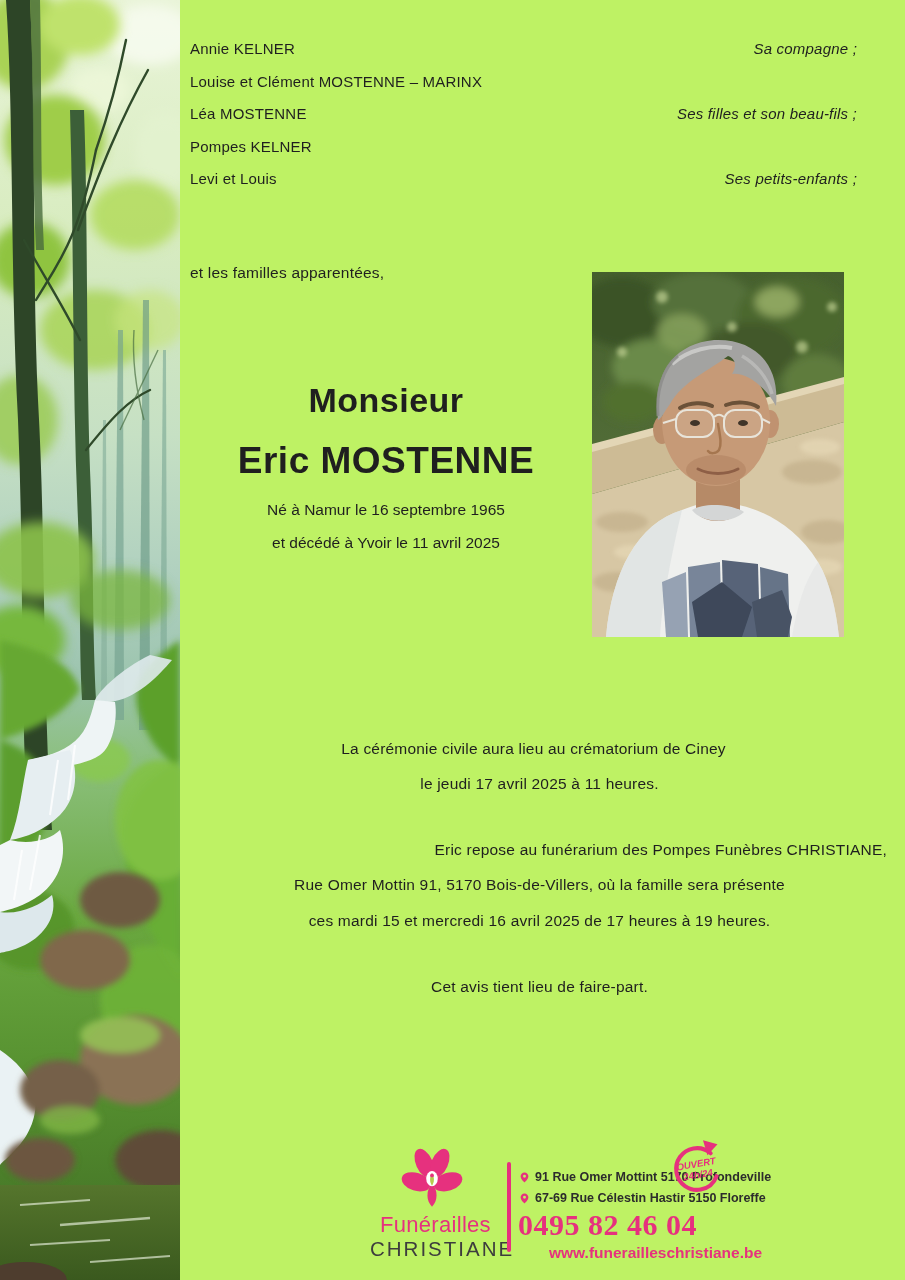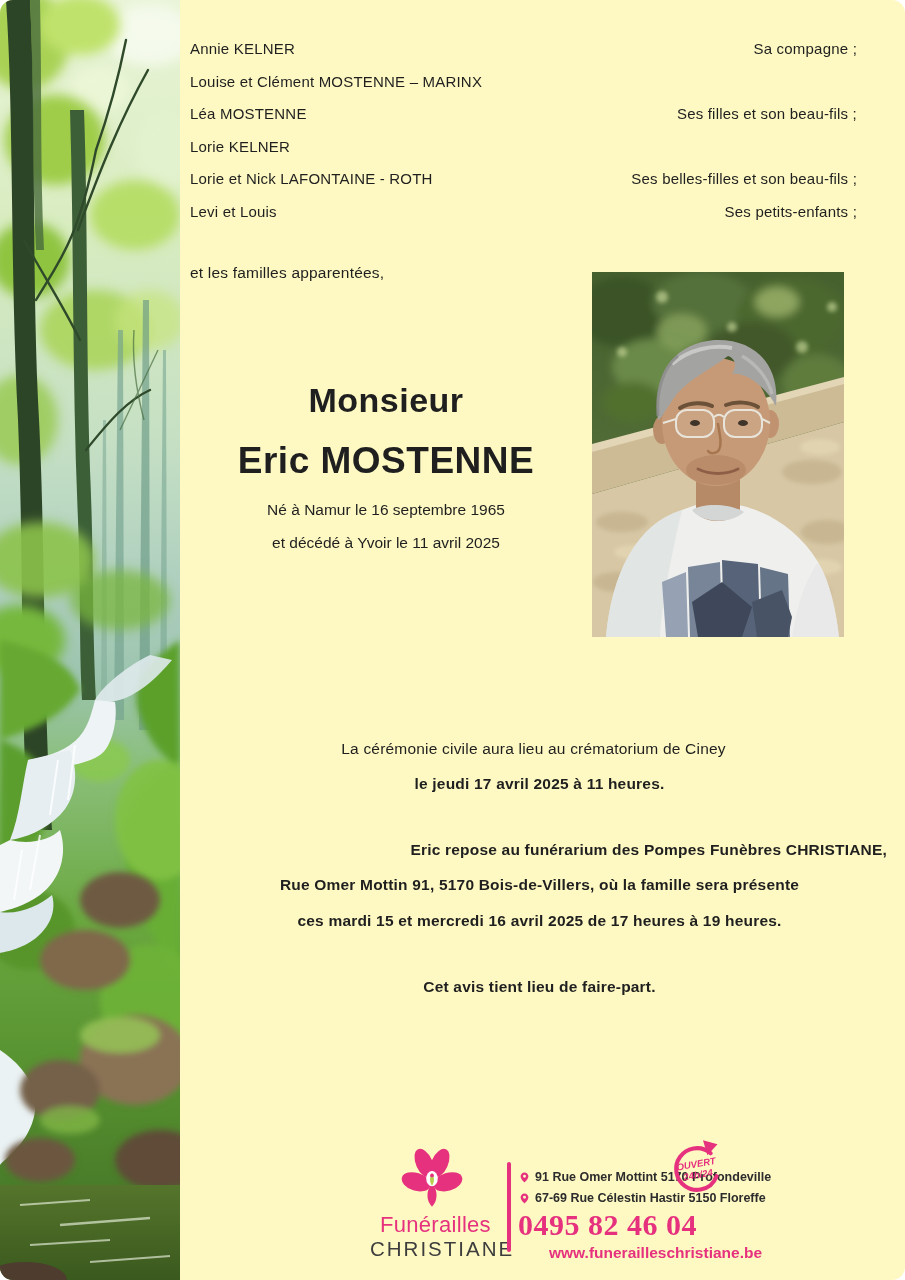--- a/index.html
+++ b/index.html
@@ -1,43 +1,43 @@
 <!DOCTYPE html>
 <html><head>
 <meta charset="utf-8">
 <style>
   html,body{margin:0;padding:0;background:#ffffff;}
   .page{
-    position:relative;width:905px;height:1280px;background:#fef9c3;overflow:hidden;
-    font-family:"Liberation Sans",sans-serif;color:#1f1f1f;border-radius:13px;
+    position:relative;width:905px;height:1280px;background:#bef264;overflow:hidden;
+    font-family:"Liberation Sans",sans-serif;color:#1f1f1f;
   }
   .left-strip{position:absolute;left:0;top:0;width:180px;height:1280px;}
   .left-strip svg{display:block;}
 
   .family-list{position:absolute;left:190px;right:48px;top:39px;}
   .family-row{height:32.6px;display:flex;justify-content:space-between;align-items:flex-start;
     font-size:15px;line-height:19px;letter-spacing:.2px;white-space:nowrap;}
-  .family-row .relation{text-align:right;}
+  .family-row .relation{text-align:right;font-style:italic;}
 
   .intro-line{position:absolute;left:190px;font-size:15.5px;letter-spacing:.2px;white-space:nowrap;}
   .intro-1{top:264px;}
   .intro-2{top:300px;}
 
   .deceased-block{position:absolute;left:186px;top:0;width:400px;text-align:center;}
   .deceased-title{position:absolute;left:0;width:100%;top:381px;font-size:34px;font-weight:bold;letter-spacing:.5px;}
   .deceased-name{position:absolute;left:0;width:100%;top:440px;font-size:37px;font-weight:bold;letter-spacing:.5px;white-space:nowrap;}
   .deceased-birth{position:absolute;left:0;width:100%;top:501px;font-size:15.5px;}
   .deceased-death{position:absolute;left:0;width:100%;top:534px;font-size:15.5px;}
 
   .photo{position:absolute;left:592px;top:272px;width:252px;height:365px;overflow:hidden;}
   .photo svg{display:block;}
 
   .ceremony-line{position:absolute;left:180px;right:18px;text-align:center;font-size:15.5px;
     letter-spacing:.2px;white-space:nowrap;}
-  .ceremony-line.bold{font-weight:bold;margin-left:12px;}
+  .ceremony-line.bold{font-weight:normal;margin-left:12px;}
   .cl-1{top:740px;}
   .cl-2{top:775px;}
   .cl-3{top:841px;text-align:right;}
   .cl-4{top:876px;text-align:center;}
   .cl-5{top:912px;}
   .cl-6{top:978px;}
 
   .logo-block{position:absolute;left:380px;top:1140px;width:350px;height:132px;}
   .orchid{position:absolute;left:20px;top:4px;width:64px;height:68px;}
   .brand-top{position:absolute;left:0;top:72px;width:108px;text-align:center;
@@ -176,26 +176,22 @@
     </div>
     <div class="family-row">
       <span>Louise et Clément MOSTENNE – MARINX</span>
       <span class="relation"></span>
     </div>
     <div class="family-row">
       <span>Léa MOSTENNE</span>
       <span class="relation">Ses filles et son beau-fils ;</span>
     </div>
     <div class="family-row">
-      <span>Lorie KELNER</span>
+      <span>Pompes KELNER</span>
       <span class="relation"></span>
-    </div>
-    <div class="family-row">
-      <span>Lorie et Nick LAFONTAINE - ROTH</span>
-      <span class="relation">Ses belles-filles et son beau-fils ;</span>
     </div>
     <div class="family-row">
       <span>Levi et Louis</span>
       <span class="relation">Ses petits-enfants ;</span>
     </div>
   </div>
 
   <div class="intro-line intro-1">et les familles apparentées,</div>
 
   <div class="deceased-block">

